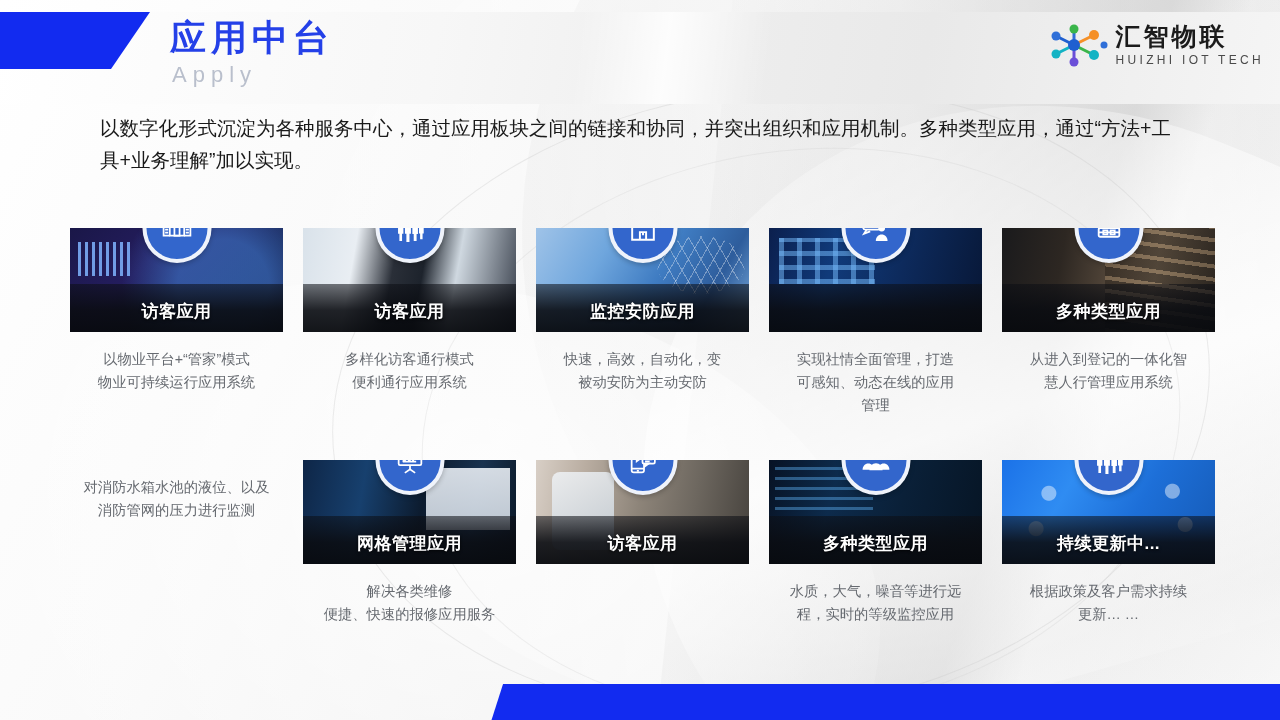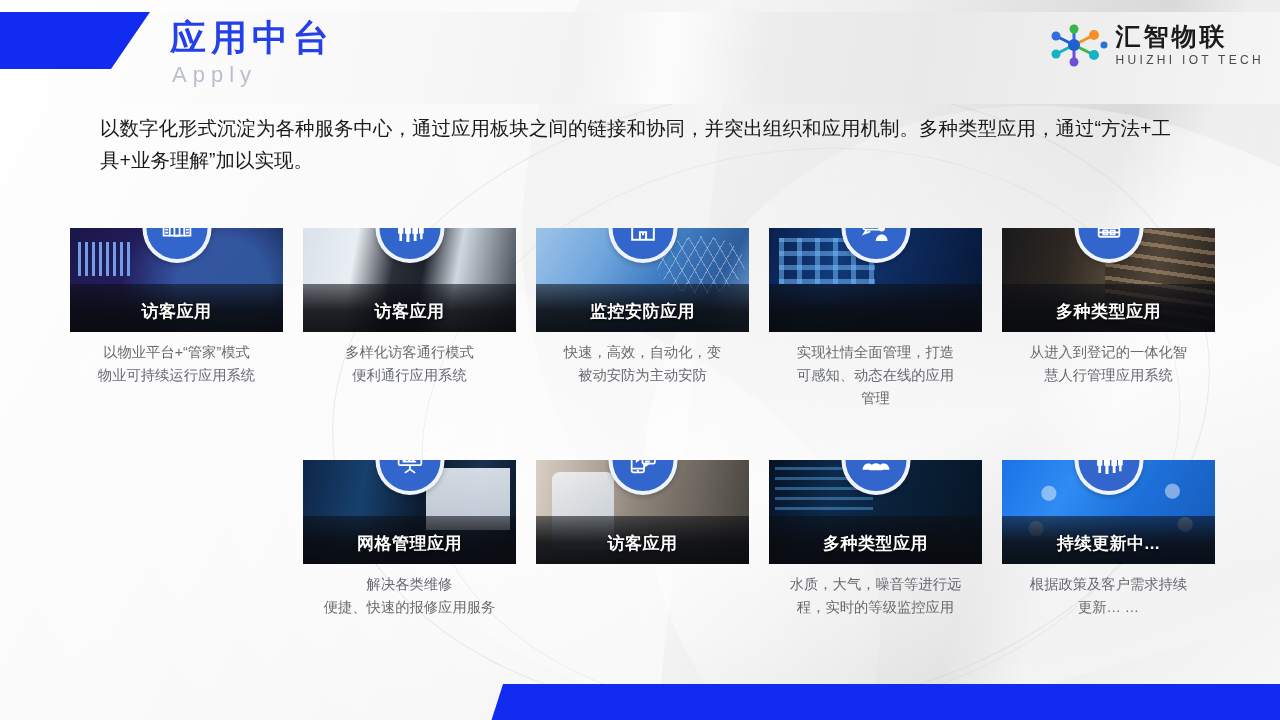--- a/index.html
+++ b/index.html
@@ -74,21 +74,21 @@
     background:linear-gradient(180deg,rgba(12,14,20,.55) 0%,rgba(10,12,17,.9) 55%,rgba(8,10,14,.95) 100%);}
   .thumb .ttl{position:absolute;left:0;right:0;bottom:9px;text-align:center;
     color:#fff;font-size:17px;font-weight:bold;letter-spacing:.5px;
     text-shadow:0 1px 3px rgba(0,0,0,.85);}
   .badge{position:absolute;top:-34px;left:50%;transform:translateX(-50%);
     width:61px;height:61px;border-radius:50%;
     background:#3366cc;border:4px solid rgba(255,255,255,.92);
     box-shadow:0 2px 5px rgba(0,0,0,.22);
     display:flex;align-items:center;justify-content:center;z-index:3;}
   .badge svg{width:33px;height:33px;}
-  .desc{margin-top:9px;text-align:center;font-size:14.3px;line-height:23px;
+  .desc{margin-top:16px;text-align:center;font-size:14.3px;line-height:23px;
     color:#666a70;}
 
   
   .ph-prop{background:
      radial-gradient(circle at 72% 55%,rgba(70,130,220,.55) 0 28%,rgba(0,0,0,0) 62%),
      linear-gradient(135deg,#1a1748 0%,#241d5e 35%,#16214f 70%,#0f1738 100%);}
   .ph-prop:after{content:"";position:absolute;left:8px;top:14px;width:52px;height:34px;
      background:repeating-linear-gradient(90deg,#7fb4ff 0 3px,transparent 3px 7px);opacity:.85;}
   .ph-visitor{background:linear-gradient(100deg,#d9e2ea 0%,#e9eef3 24%,#2a2f38 42%,#1d232c 55%,#cfd8e0 70%,#39404c 100%);}
   .ph-cam{background:
@@ -264,20 +264,21 @@
                 <path d="M10.5 17.8h4v3.9h-4zM17.5 17.8h4v3.9h-4z"></path>
                 <path d="M6 19.8h20"></path>
               </svg>
             </div>
           </div>
           <div class="desc">从进入到登记的一体化智<br>慧人行管理应用系统</div>
         </div>
       </div>
     <div class="row" id="row2">
         <div class="card" style="left: 0px;">
+          <div class="desc">对消防水箱水池的液位、以及<br>消防管网的压力进行监测</div>
         </div>
         <div class="card" style="left: 233px;">
           <div class="thumb">
             <div class="photo ph-repair"></div>
             <div class="shade"></div>
             <div class="ttl">网格管理应用</div>
             <div class="badge">
               <svg viewBox="0 0 32 32" fill="none" stroke="#fff" stroke-width="1.7">
                 <rect x="5" y="5.5" width="22" height="15" rx="1.3"></rect>
                 <path d="M16 20.5v4"></path>

